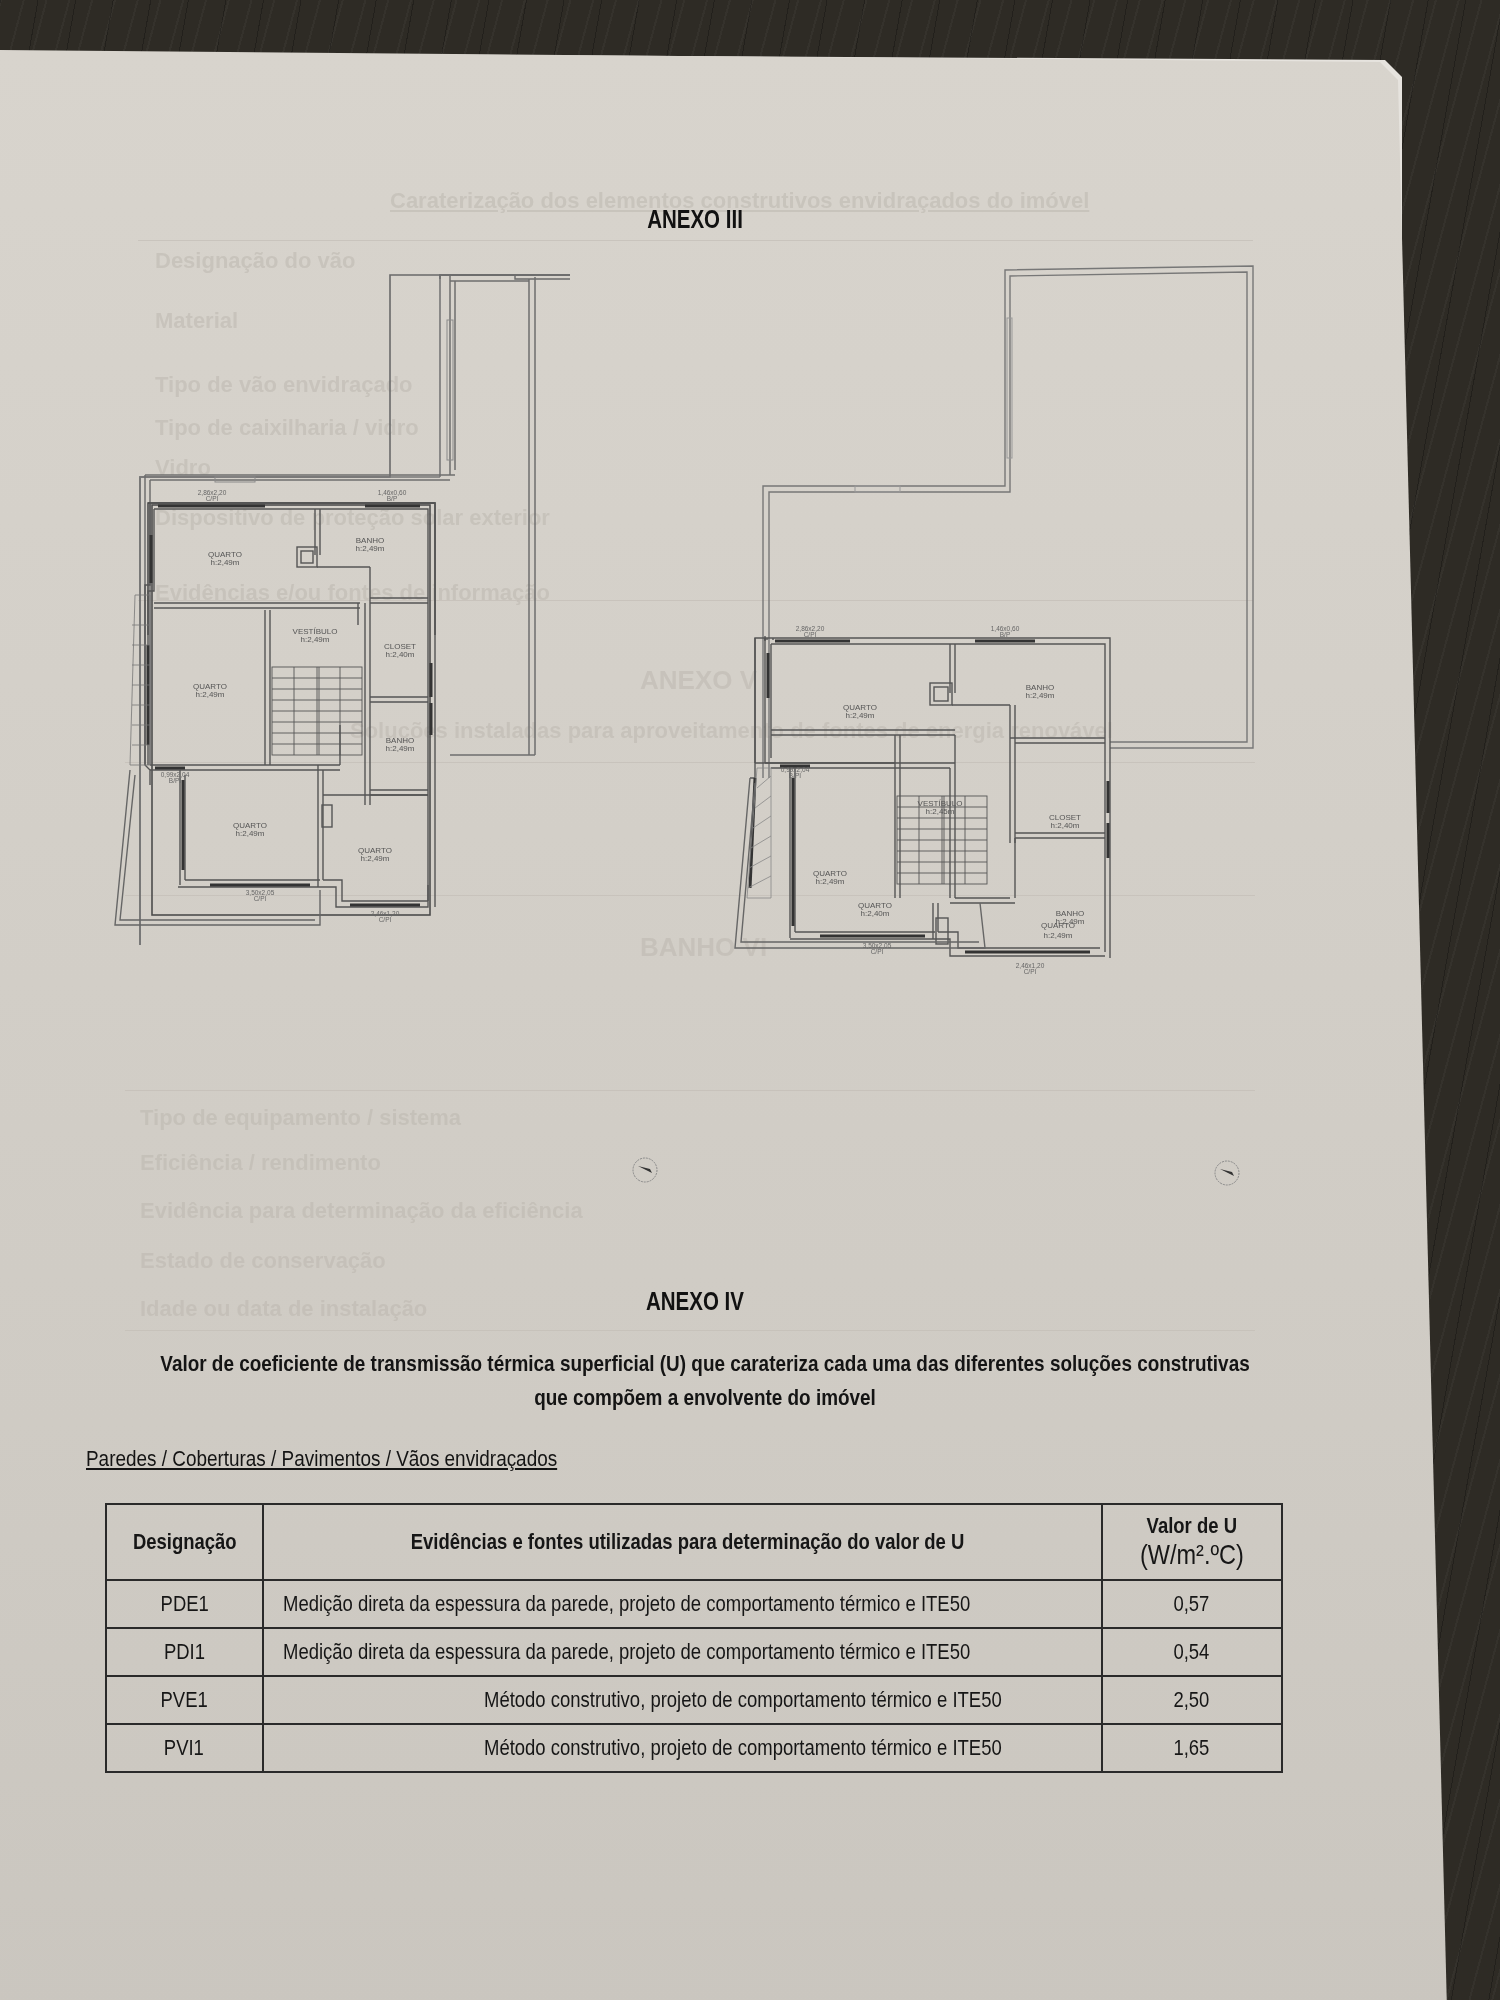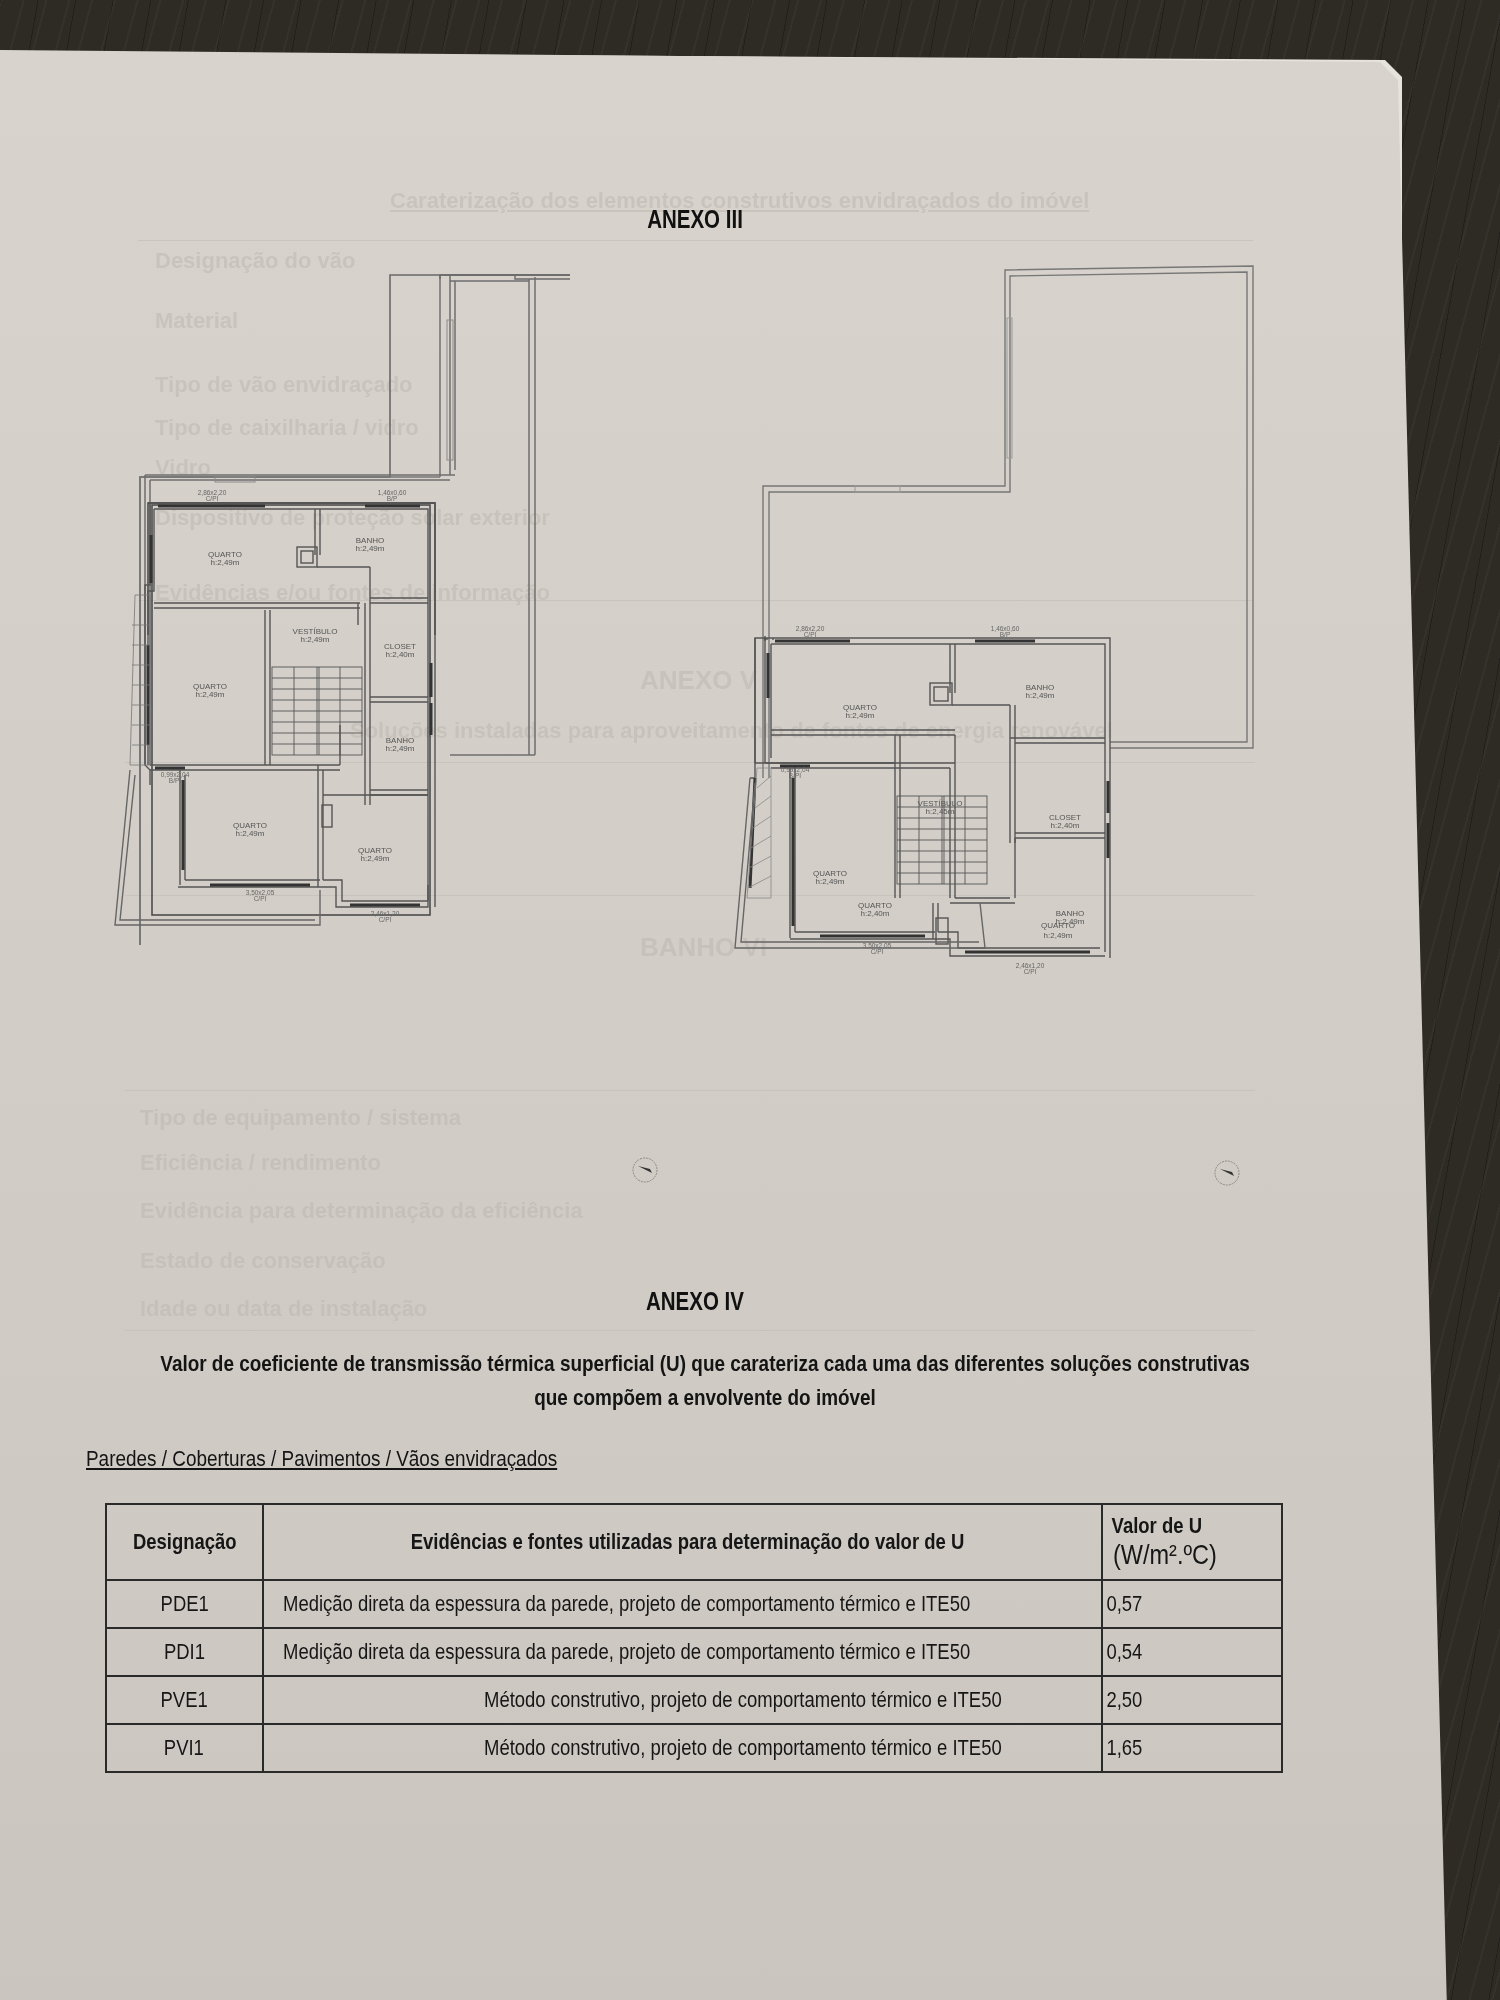--- a/index.html
+++ b/index.html
@@ -45,21 +45,21 @@
     table.u-table {
       position:absolute; left:105px; top:1503px; width:1178px;
       border-collapse:collapse; color:#161616;
     }
     .u-table td, .u-table th {
       border:2px solid #2a2a2a; padding:0; height:46px; font-size:22px;
     }
     .u-table th { height:74px; font-weight:bold; }
     .u-table .c1 { width:164px; text-align:center; }
     .u-table .c2 { width:830px; text-align:right; padding-left:10px; }
-    .u-table .c3 { width:195px; text-align:left; }
+    .u-table .c3 { width:195px; text-align:center; }
     .u-table th.c2 { text-align:center; }
     .sq { display:inline-block; transform:scaleX(0.84); transform-origin:center; white-space:nowrap; }
     .sq-left { display:inline-block; transform:scaleX(0.84); transform-origin:left; white-space:nowrap; }
     .unit { font-weight:normal; font-size:28px; display:block; }
     .plan { position:absolute; }
     .plan svg { display:block; }
     .room-label { font-family:"Liberation Sans", sans-serif; font-size:8px; fill:#555; text-anchor:middle; }
     .dim-label { font-family:"Liberation Sans", sans-serif; font-size:6.5px; fill:#666; text-anchor:middle; }
   </style>
 </head>

